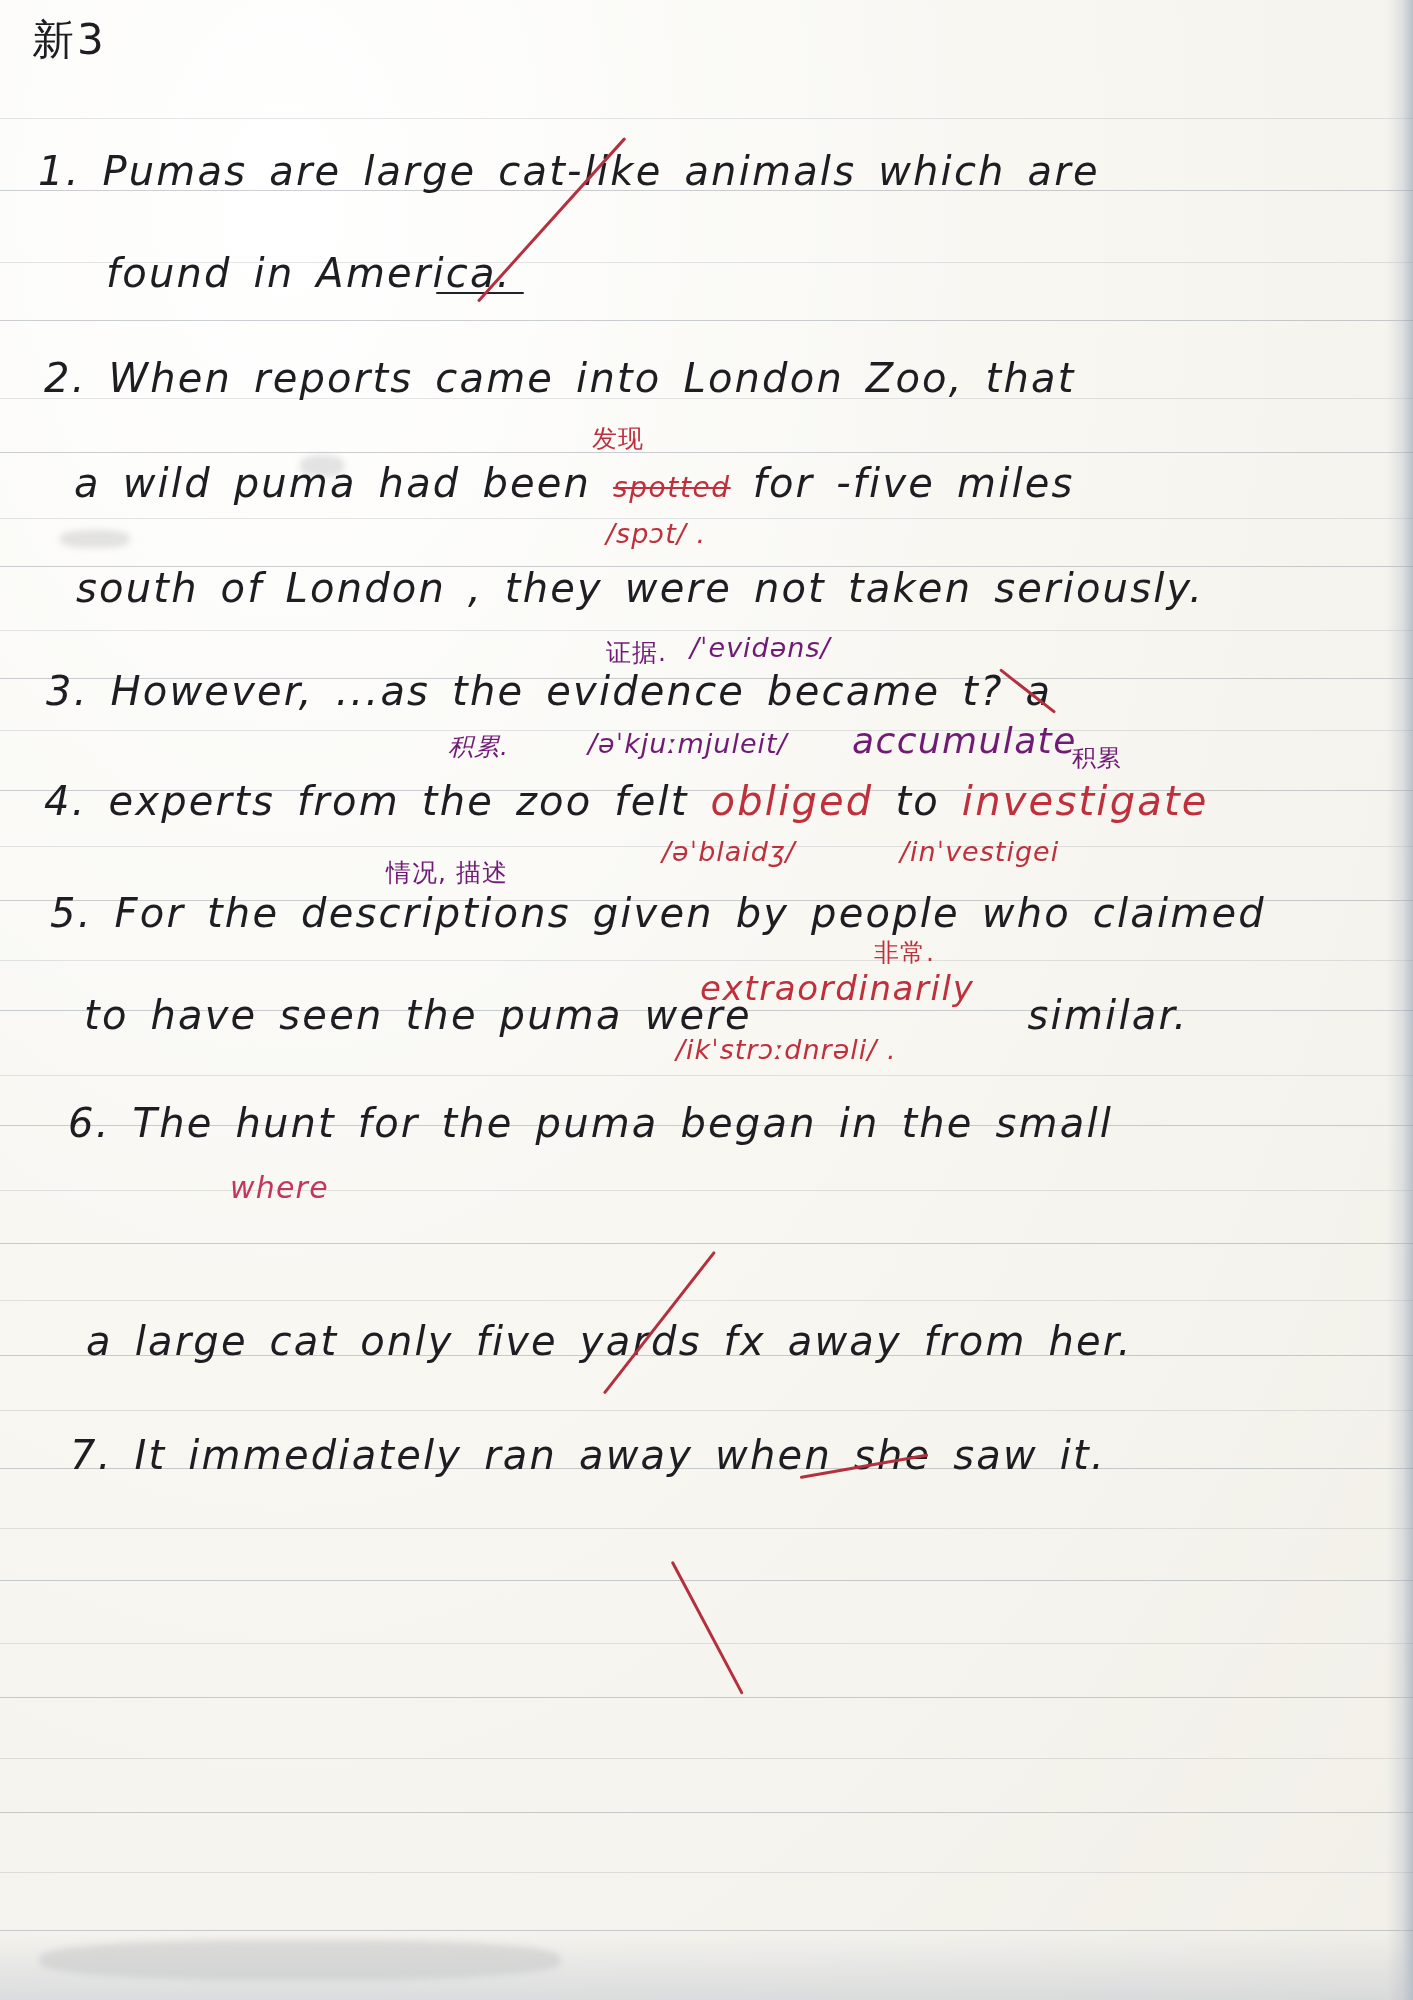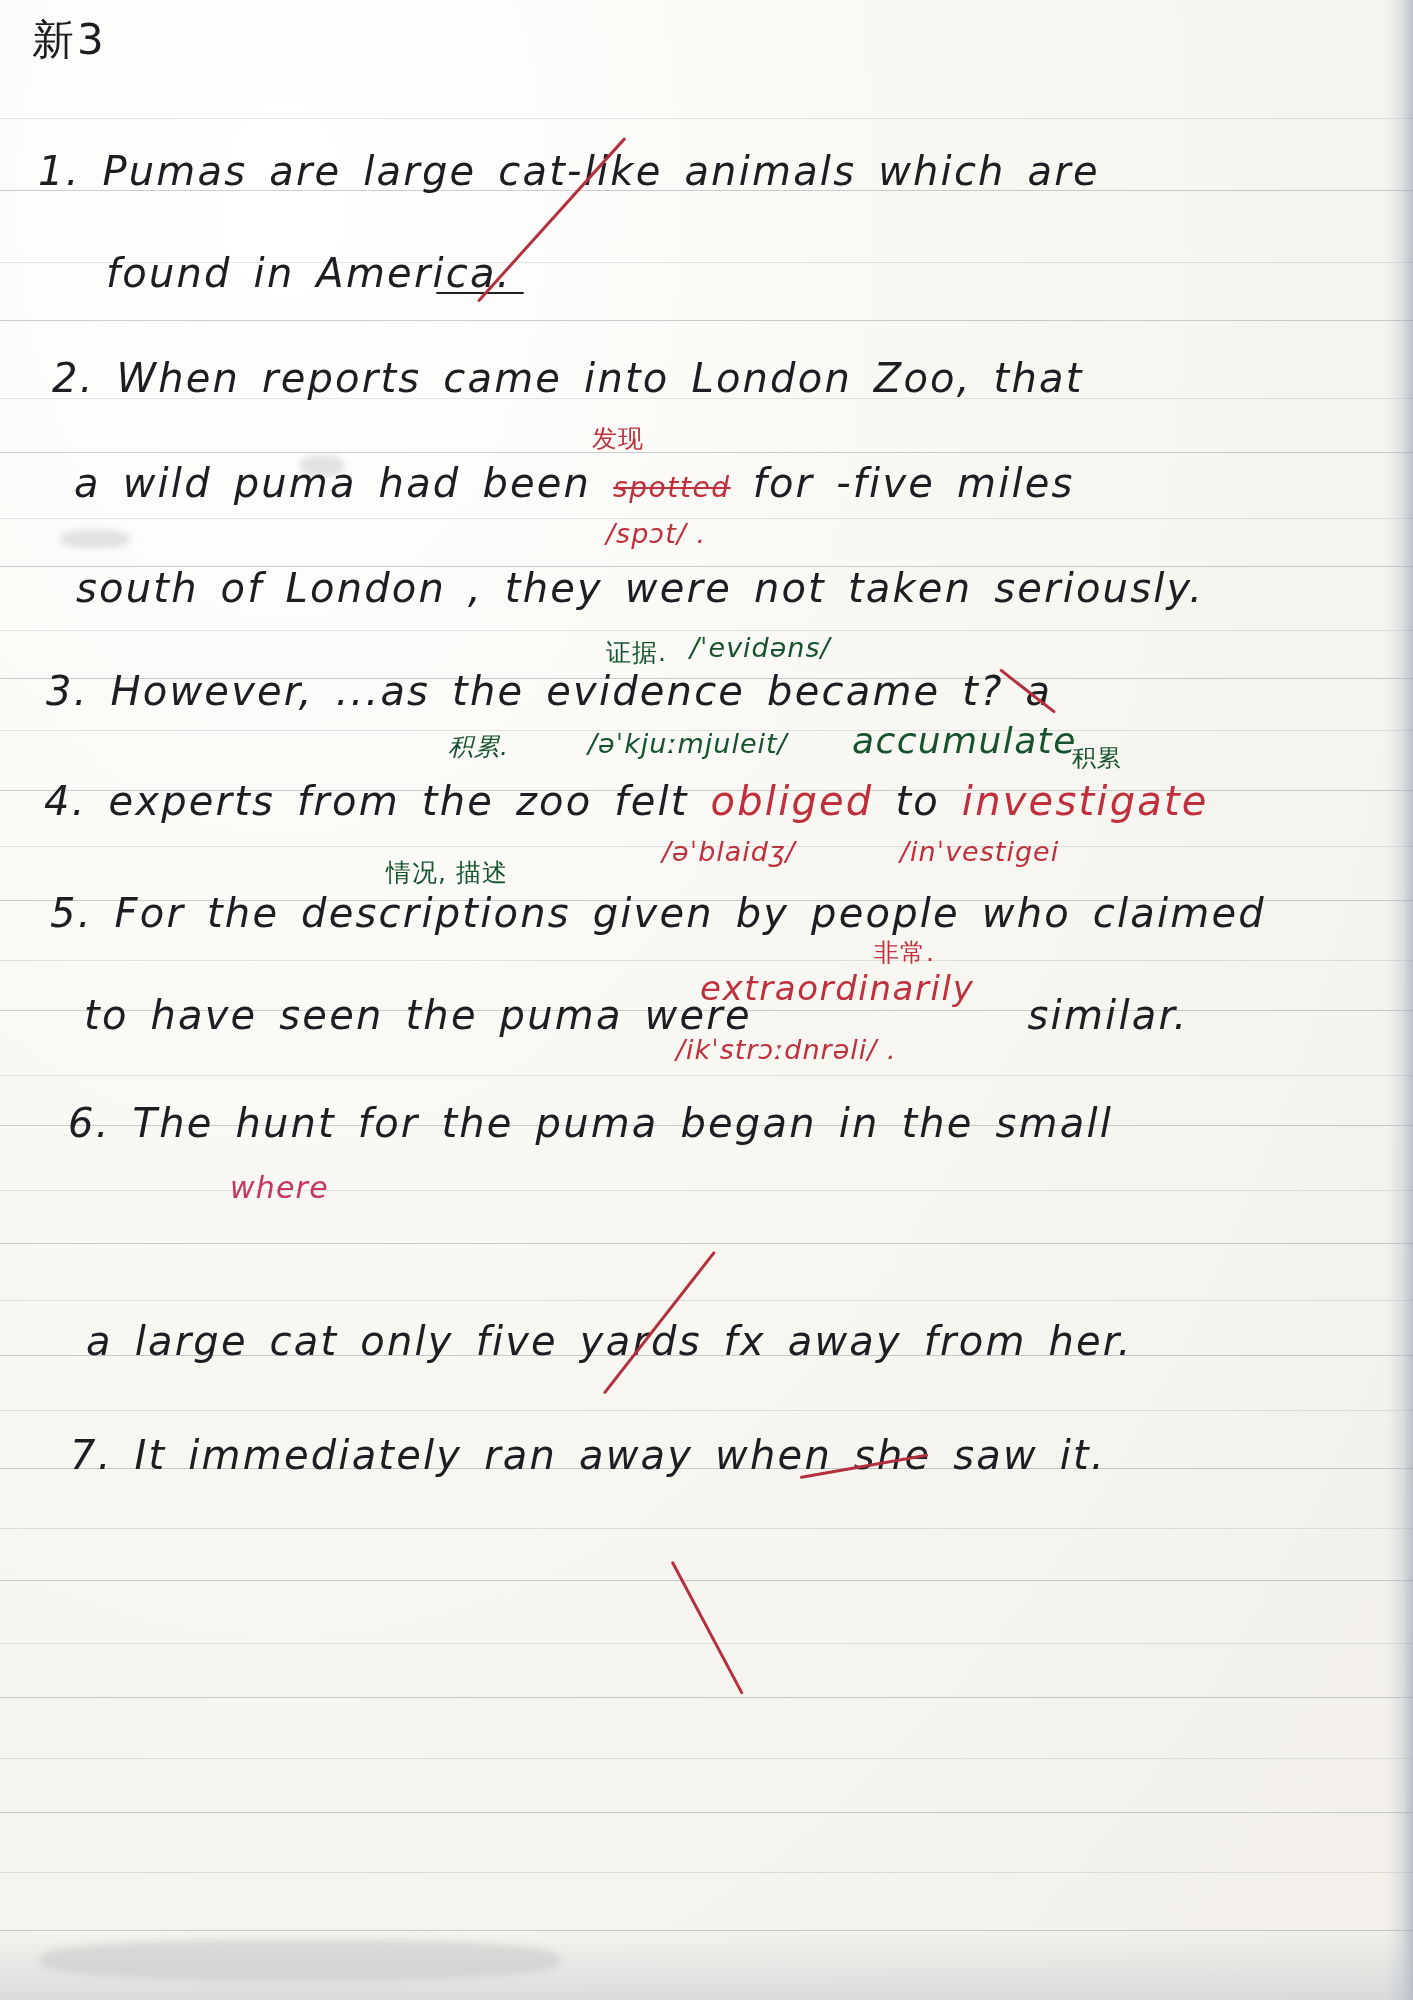--- a/index.html
+++ b/index.html
@@ -48,21 +48,21 @@
   .hw {
     position: absolute;
     white-space: nowrap;
     font-family: "DejaVu Sans", sans-serif;
     font-style: italic;
     color: #1d1d22;
     letter-spacing: 1.2px;
   }
   .ink-black { color: #1d1d22; }
   .ink-red   { color: #c0303c; }
-  .ink-blue  { color: #14532d; }
+  .ink-blue  { color: #701a75; }
   .ink-pink  { color: #c4365e; }
 
   .main-line {
     font-size: 40px;
     letter-spacing: 2.2px;
     word-spacing: 7px;
   }
   .heading {
     font-size: 40px;
     letter-spacing: 2px;
@@ -164,21 +164,21 @@
     <span>1.</span>
     <span>Pumas  are  large  cat-like  animals  which  are</span>
   </div>
   <div class="hw main-line" style="left:106px; top:250px;">
     <span>found  in  America.</span>
   </div>
   <div class="underline-blk" style="left:436px; top:292px; width:88px;"></div>
 
   <div class="stroke" style="left:478px; top:300px; width:220px; height:3px; transform: rotate(-48deg);"></div>
 
-  <div class="hw main-line" style="left:52px; top:355px;">
+  <div class="hw main-line" style="left:44px; top:355px;">
     <span>2.</span>
     <span>When      reports   came into London  Zoo,  that</span>
   </div>
 
   <div class="hw annot-cn ink-red" style="left:592px; top:422px;">发现</div>
 
   <div class="hw main-line" style="left:74px; top:460px;">
     <span>a  wild  puma  had  been </span><span class="ink-red strike inline-red">spotted</span><span> for -five  miles</span>
   </div>
   <div class="hw annot ink-red" style="left:606px; top:518px;">/spɔt/ .</div>

